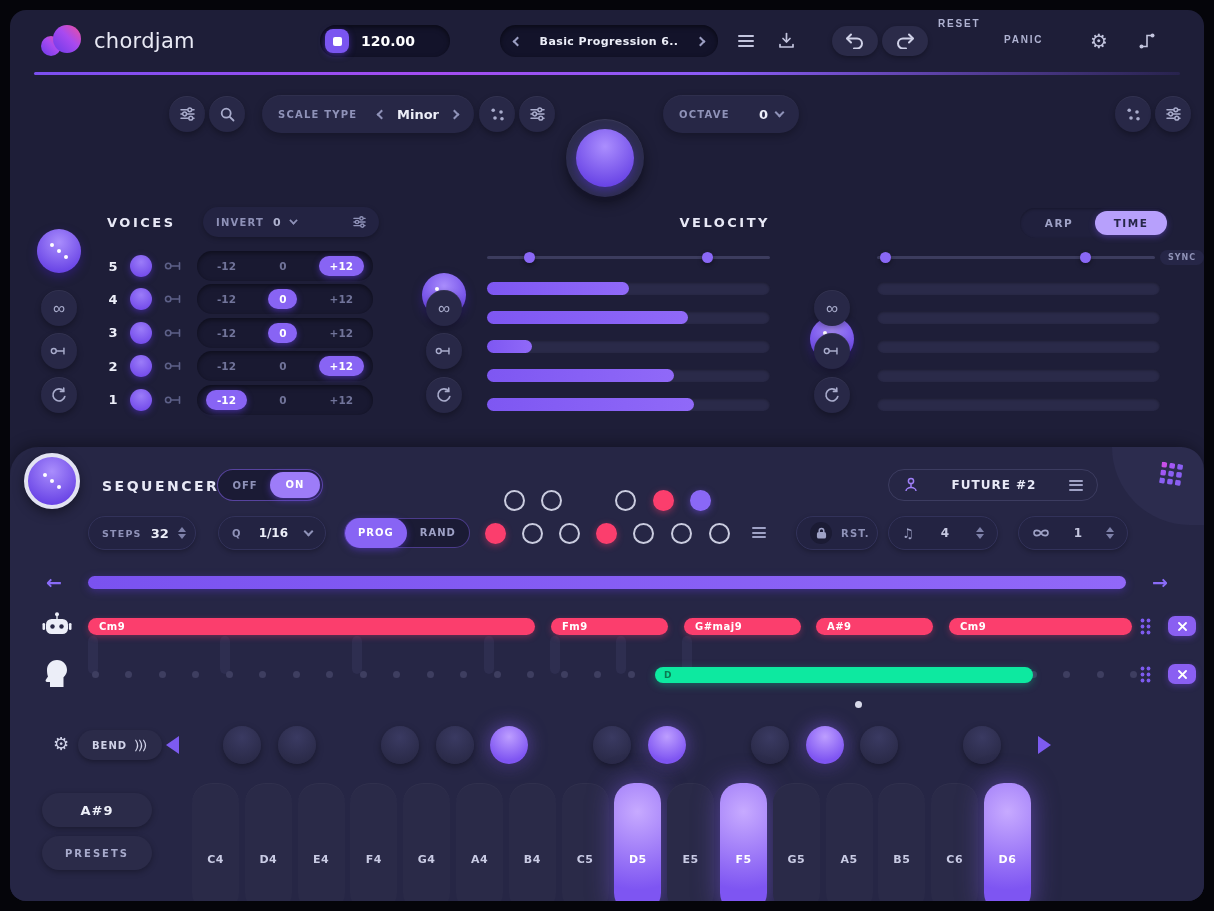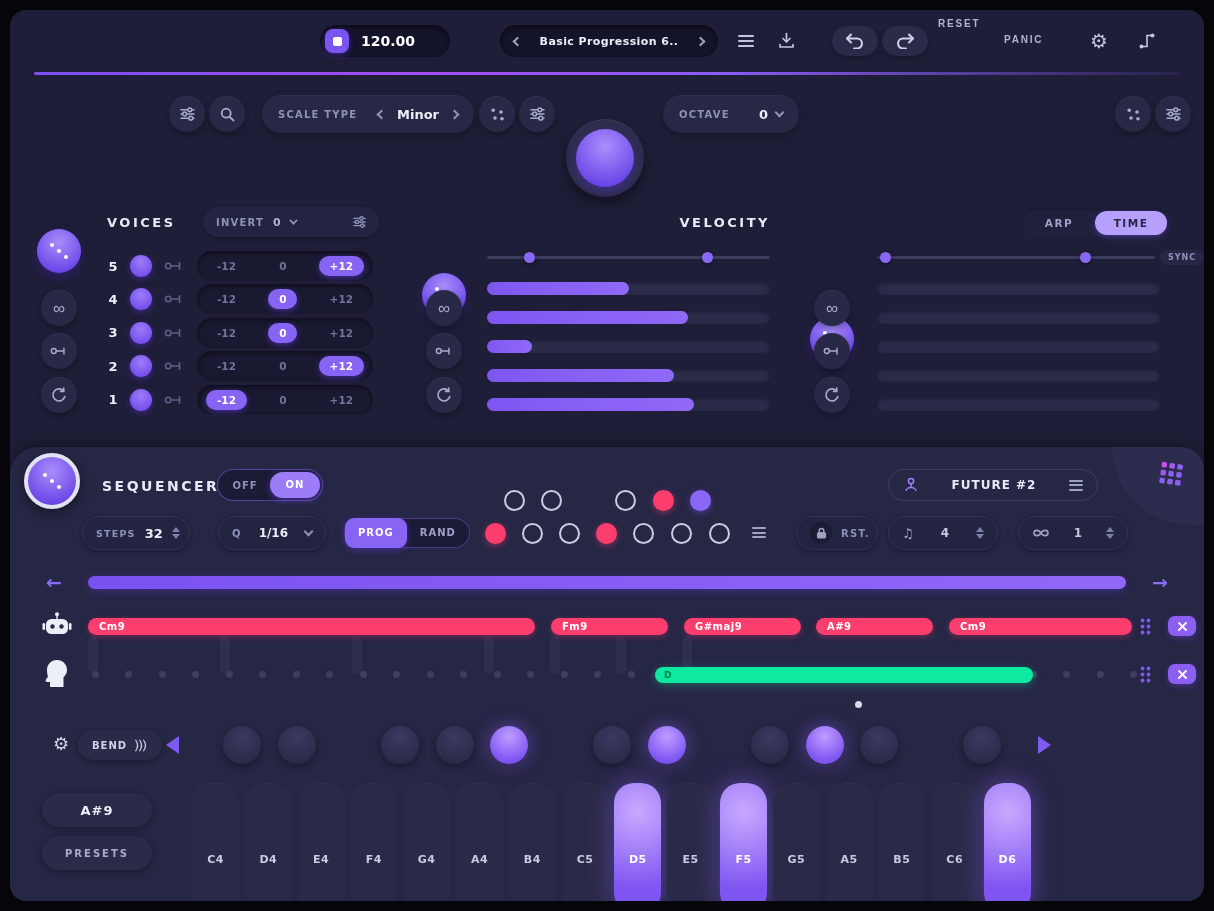--- a/index.html
+++ b/index.html
@@ -74,21 +74,21 @@
 .corner{position:absolute;right:0;top:0;width:92px;height:78px;background:#2c2c4e;border-radius:0 28px 0 96px}
 .seq-knob{width:56px;height:56px;border-radius:50%;border:4px solid #e2e3f2;background:radial-gradient(circle at 50% 30%,#a98dfc,#6a45e6 78%);box-shadow:0 4px 12px rgba(0,0,0,.4);position:relative;cursor:pointer}
 .onoff{width:106px;height:32px;border-radius:16px;background:#1b1b35;border:1px solid rgba(136,100,244,.55);display:flex;align-items:center;padding:2px;cursor:pointer}
 .off-lbl{flex:1;text-align:center;font-size:10px;font-weight:bold;letter-spacing:1px;color:#8f92b8}
 .on-pill{width:50px;height:26px;border-radius:13px;text-align:center;line-height:26px;font-size:10px;font-weight:bold;letter-spacing:1px;color:#8f92b8}
 .on-pill.active{background:#9d7cf8;color:#fff;box-shadow:0 2px 7px rgba(110,70,240,.55)}
 .future-pill{width:210px;height:32px;border-radius:16px;border:1.5px solid #3c3c60;display:flex;align-items:center;gap:10px;padding:0 14px;cursor:pointer}
 .future-name{flex:1;text-align:center;color:#e8e9f6;font-size:12px;font-weight:bold;letter-spacing:1px}
 .pill2{position:absolute;height:34px;border-radius:17px;background:#232342;border:1px solid #32325a;display:flex;align-items:center;gap:9px;padding:0 13px;box-shadow:0 2px 5px rgba(0,0,0,.25);cursor:pointer}
 .mode-tabs{position:absolute;height:30px;border-radius:15px;background:#1b1b35;border:1px solid rgba(136,100,244,.45);display:flex;align-items:center;padding:0;cursor:pointer}
-.mtab{font-size:10px;font-weight:bold;letter-spacing:1px;color:#9fa2c6;padding:0 13px;height:30px;line-height:30px;border-radius:9px}
+.mtab{font-size:10px;font-weight:bold;letter-spacing:1px;color:#9fa2c6;padding:0 13px;height:30px;line-height:30px;border-radius:15px}
 .mtab.active{background:#8864f4;color:#fff;box-shadow:0 2px 7px rgba(100,60,230,.5)}
 .lock-c{width:22px;height:22px;border-radius:50%;background:#1b1b34;display:flex;align-items:center;justify-content:center;color:#9fa2c6;flex:none}
 .note-ic{font-size:13px;color:#9fa2c6;line-height:1}
 .step-dot{position:absolute;width:21px;height:21px;border-radius:50%;border:2px solid #caccdf;cursor:pointer}
 .step-dot.pink{background:#fb3e6d;border-color:#fb3e6d;box-shadow:0 2px 7px rgba(250,60,110,.45)}
 .step-dot.purple{background:#8a68f6;border-color:#8a68f6;box-shadow:0 2px 7px rgba(120,80,240,.5)}
 .tl-arrow{font-size:19px;font-weight:bold;color:#8a6cf8;cursor:pointer;line-height:1}
 .tl-bar{height:13px;border-radius:7px;background:linear-gradient(90deg,#7a52f0,#9168f8);box-shadow:0 2px 8px rgba(100,60,230,.4);cursor:pointer}
 .chord-bar{position:absolute;top:171px;height:17px;border-radius:8.5px;background:#fb3e6d;color:#fff;font-size:10px;font-weight:bold;letter-spacing:.5px;line-height:17px;padding-left:11px;box-shadow:0 2px 6px rgba(250,60,110,.35);cursor:pointer;white-space:nowrap;overflow:hidden}
 .stem{position:absolute;top:189px;width:10px;height:38px;border-radius:5px;background:#2e2e50}
@@ -110,20 +110,34 @@
 .key.active{background:radial-gradient(circle at 50% 22%,#c7aaff,#7e55f2 75%);box-shadow:0 0 26px rgba(140,100,250,.5)}
 .key-label{position:absolute;left:0;right:0;top:70px;text-align:center;font-size:11px;font-weight:bold;letter-spacing:.5px;color:#c9cbe4}
 .key.active .key-label{color:#fff}
 </style>
 </head>
 <body>
 
 <div class="app">
 
   <header class="abs" style="left:0;top:0;width:1194px;height:62px">
+    <div class="abs logo" style="left:28px;top:12px">
+      <svg width="46" height="38" viewBox="0 0 46 38">
+        <defs>
+            <linearGradient id="lg" x1="0" y1="1" x2="1" y2="0">
+          <stop offset="0" stop-color="#6a3ae8"></stop>
+              <stop offset="0.55" stop-color="#a84af0"></stop>
+              <stop offset="1" stop-color="#f0509a"></stop>
+        </linearGradient>
+          </defs>
+        <circle cx="13" cy="24" r="10" fill="url(#lg)"></circle>
+        <circle cx="29" cy="17" r="14" fill="url(#lg)"></circle>
+      </svg>
+      <span class="logo-text">chordjam</span>
+    </div>
     <div class="abs bpm-box" style="left:310px;top:15px">
       <button class="bpm-btn">
           <span class="bpm-sq"></span>
         </button>
       <span class="bpm-val">120.00</span>
     </div>
     <div class="abs preset-box" style="left:490px;top:15px;width:218px">
       <span class="chv left bright"></span>
       <span class="preset-name">Basic Progression 6..</span>
       <span class="chv right bright"></span>
@@ -381,21 +395,21 @@
           <i></i>
           <i></i>
         </span>
     </div>
     <div class="abs hamb sm" style="left:742px;top:80px">
         <i></i>
         <i></i>
         <i></i>
       </div>
 
-    <div class="pill2" style="left:72px;top:69px;width:108px;">
+    <div class="pill2" style="left:78px;top:69px;width:108px;">
       <span class="lbl" style="font-size:9.5px">STEPS</span>
       <span class="val">32</span>
       <span class="stepper">
           <i class="up"></i>
           <i class="dn"></i>
         </span>
     </div>
     <div class="pill2" style="left:208px;top:69px;width:108px;justify-content:space-between">
       <span class="lbl">Q</span>
       <span class="val" style="font-size:12px">1/16</span>

